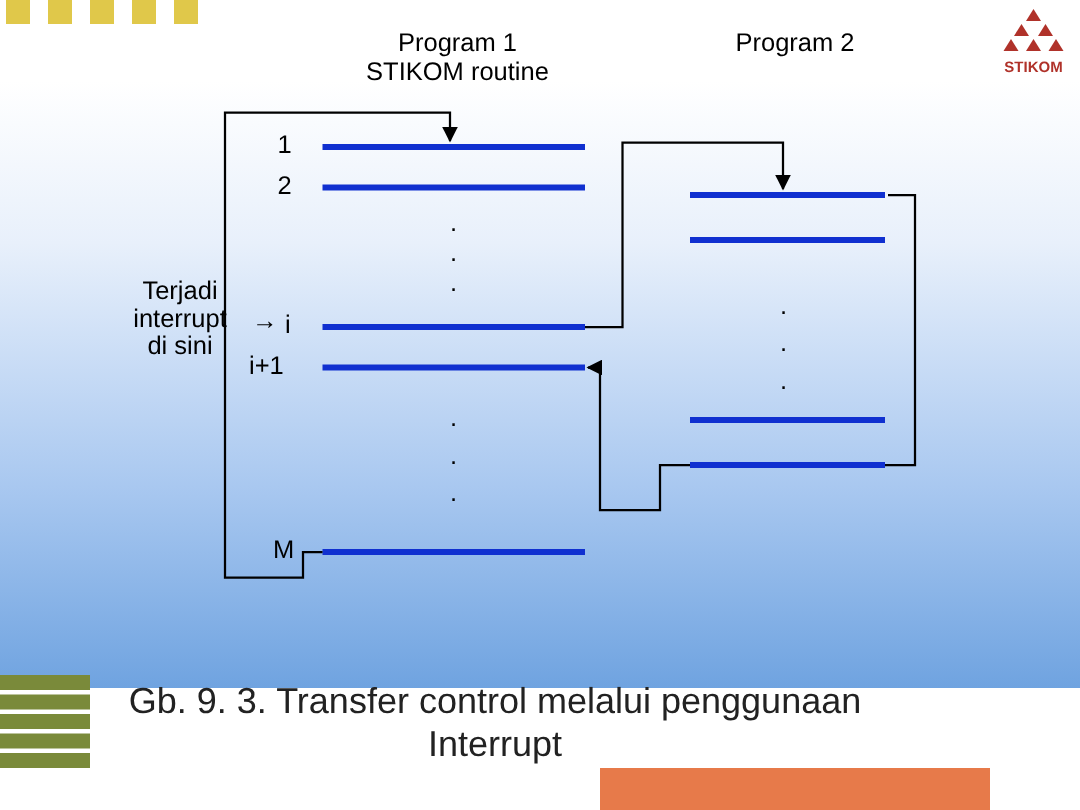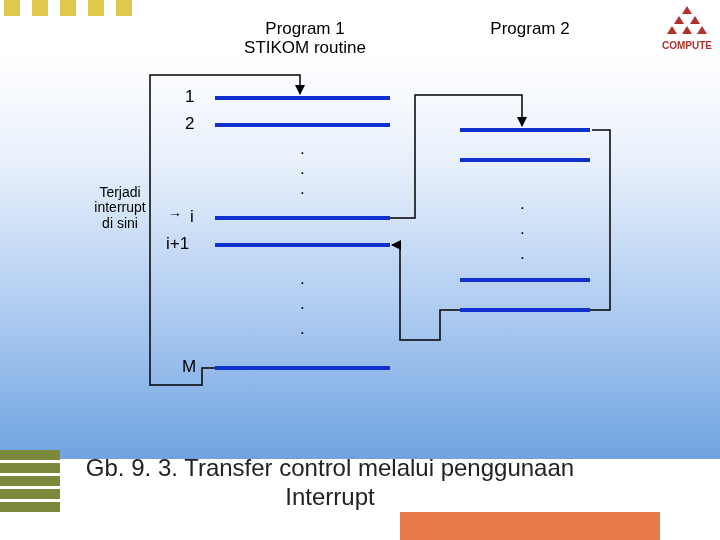--- a/index.html
+++ b/index.html
@@ -11,21 +11,21 @@
   .top-squares { position: absolute; top: 0; left: 4px; display: flex; gap: 12px; }
   .top-squares span { width: 16px; height: 16px; background: #e0c84a; display: inline-block; }
   .side-bars { position: absolute; left: 0; top: 450px; display: flex; flex-direction: column; gap: 3px; }
   .side-bars span { width: 60px; height: 10px; background: #7a8a3a; display: block; }
   .logo { position: absolute; top: 4px; right: 8px; text-align: center; font-size: 10px; color: #b0322a; font-weight: bold; }
   .logo svg { display: block; margin: 0 auto; }
   .bottom-bar { position: absolute; bottom: 0; right: 60px; width: 260px; height: 28px; background: #e77a4a; }
   .caption { position: absolute; top: 454px; left: 0; width: 660px; text-align: center; font-size: 24px; color: #222; line-height: 1.2; }
   .diagram { position: absolute; top: 20px; left: 90px; width: 560px; height: 420px; }
   .label { position: absolute; color: #000; font-size: 17px; text-align: center; line-height: 1.1; }
-  .arrow-text { font-size: 14px; }
+  .arrow-text { font-size: 17px; }
   svg.lines { position: absolute; top: 0; left: 0; }
 </style>
 </head>
 <body>
 
 <div class="slide">
 
   <div class="top-squares">
     <span></span>
       <span></span>
@@ -46,21 +46,21 @@
     <svg width="46" height="36" viewBox="0 0 46 36">
       <g fill="#b0322a">
         <polygon points="23,2 28,10 18,10"></polygon>
         <polygon points="15,12 20,20 10,20"></polygon>
         <polygon points="31,12 36,20 26,20"></polygon>
         <polygon points="8,22 13,30 3,30"></polygon>
         <polygon points="23,22 28,30 18,30"></polygon>
         <polygon points="38,22 43,30 33,30"></polygon>
       </g>
     </svg>
-    <div>COMPUTE</div>
+    <div>STIKOM</div>
   </div>
 
   <div class="diagram">
 
     <div class="label" style="left:130px; top:0; width:170px;">
       <div>Program 1</div>
       <div>STIKOM routine</div>
     </div>
     <div class="label" style="left:370px; top:0; width:140px;">
       <div>Program 2</div>

